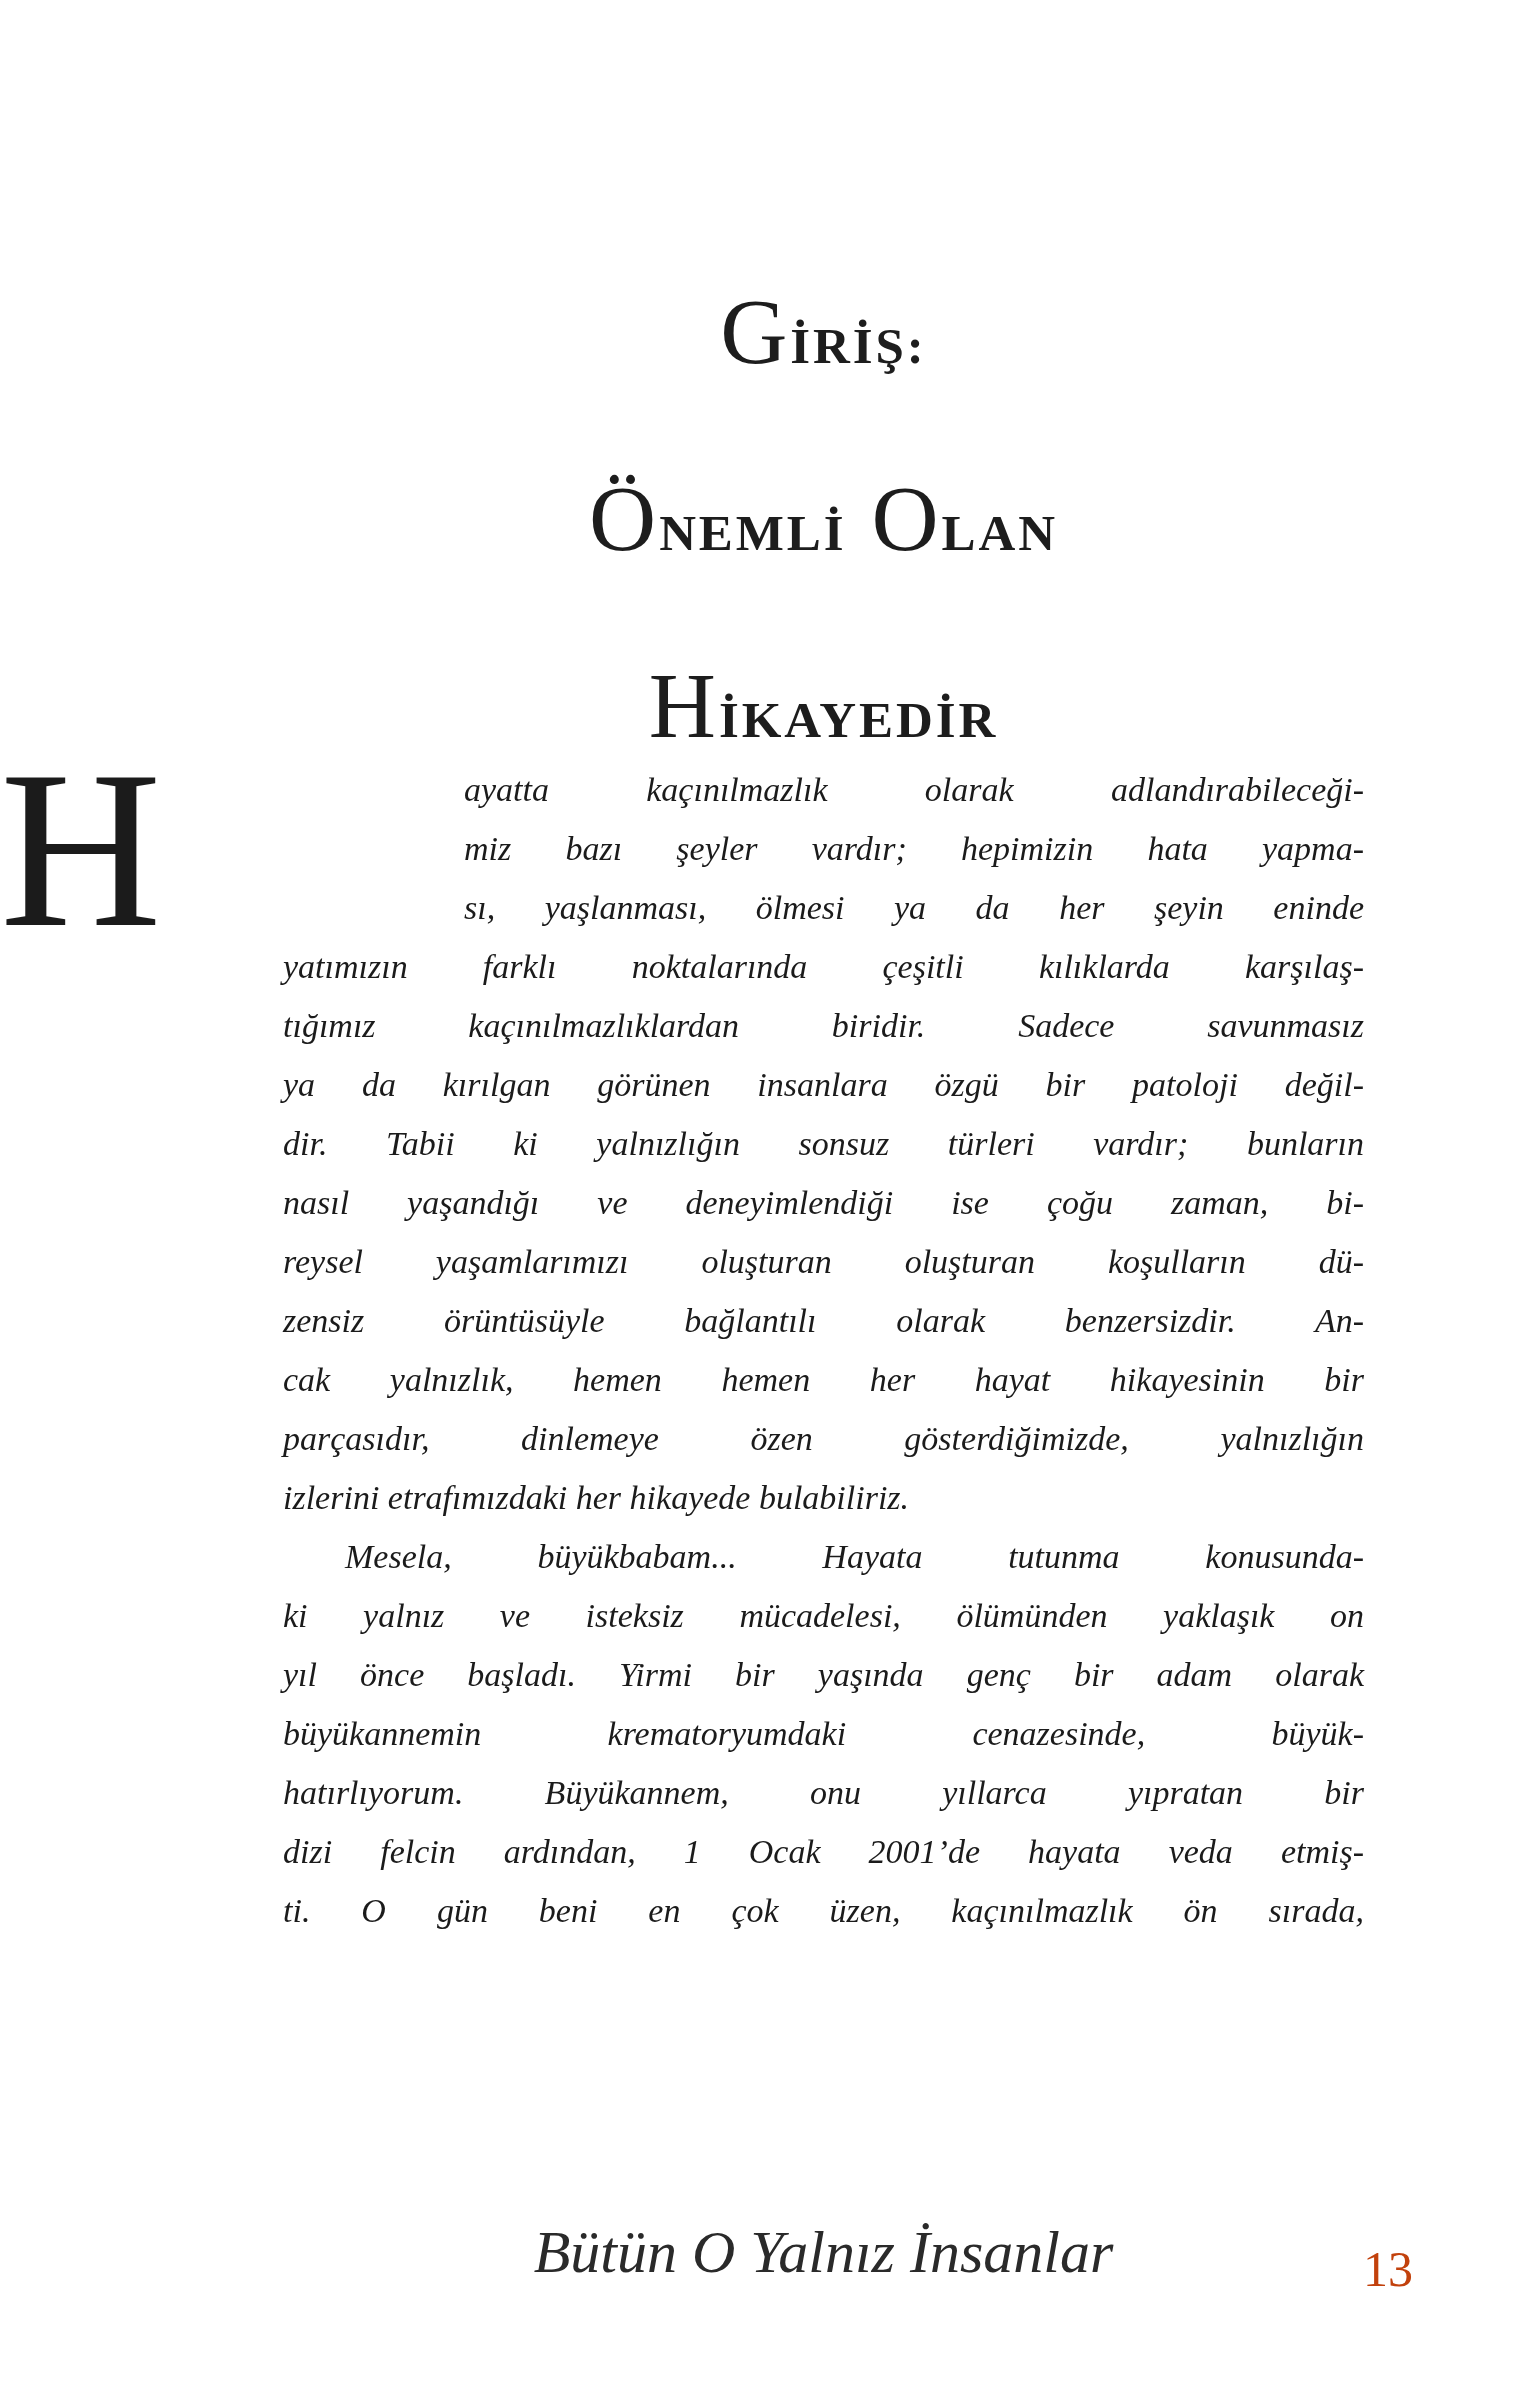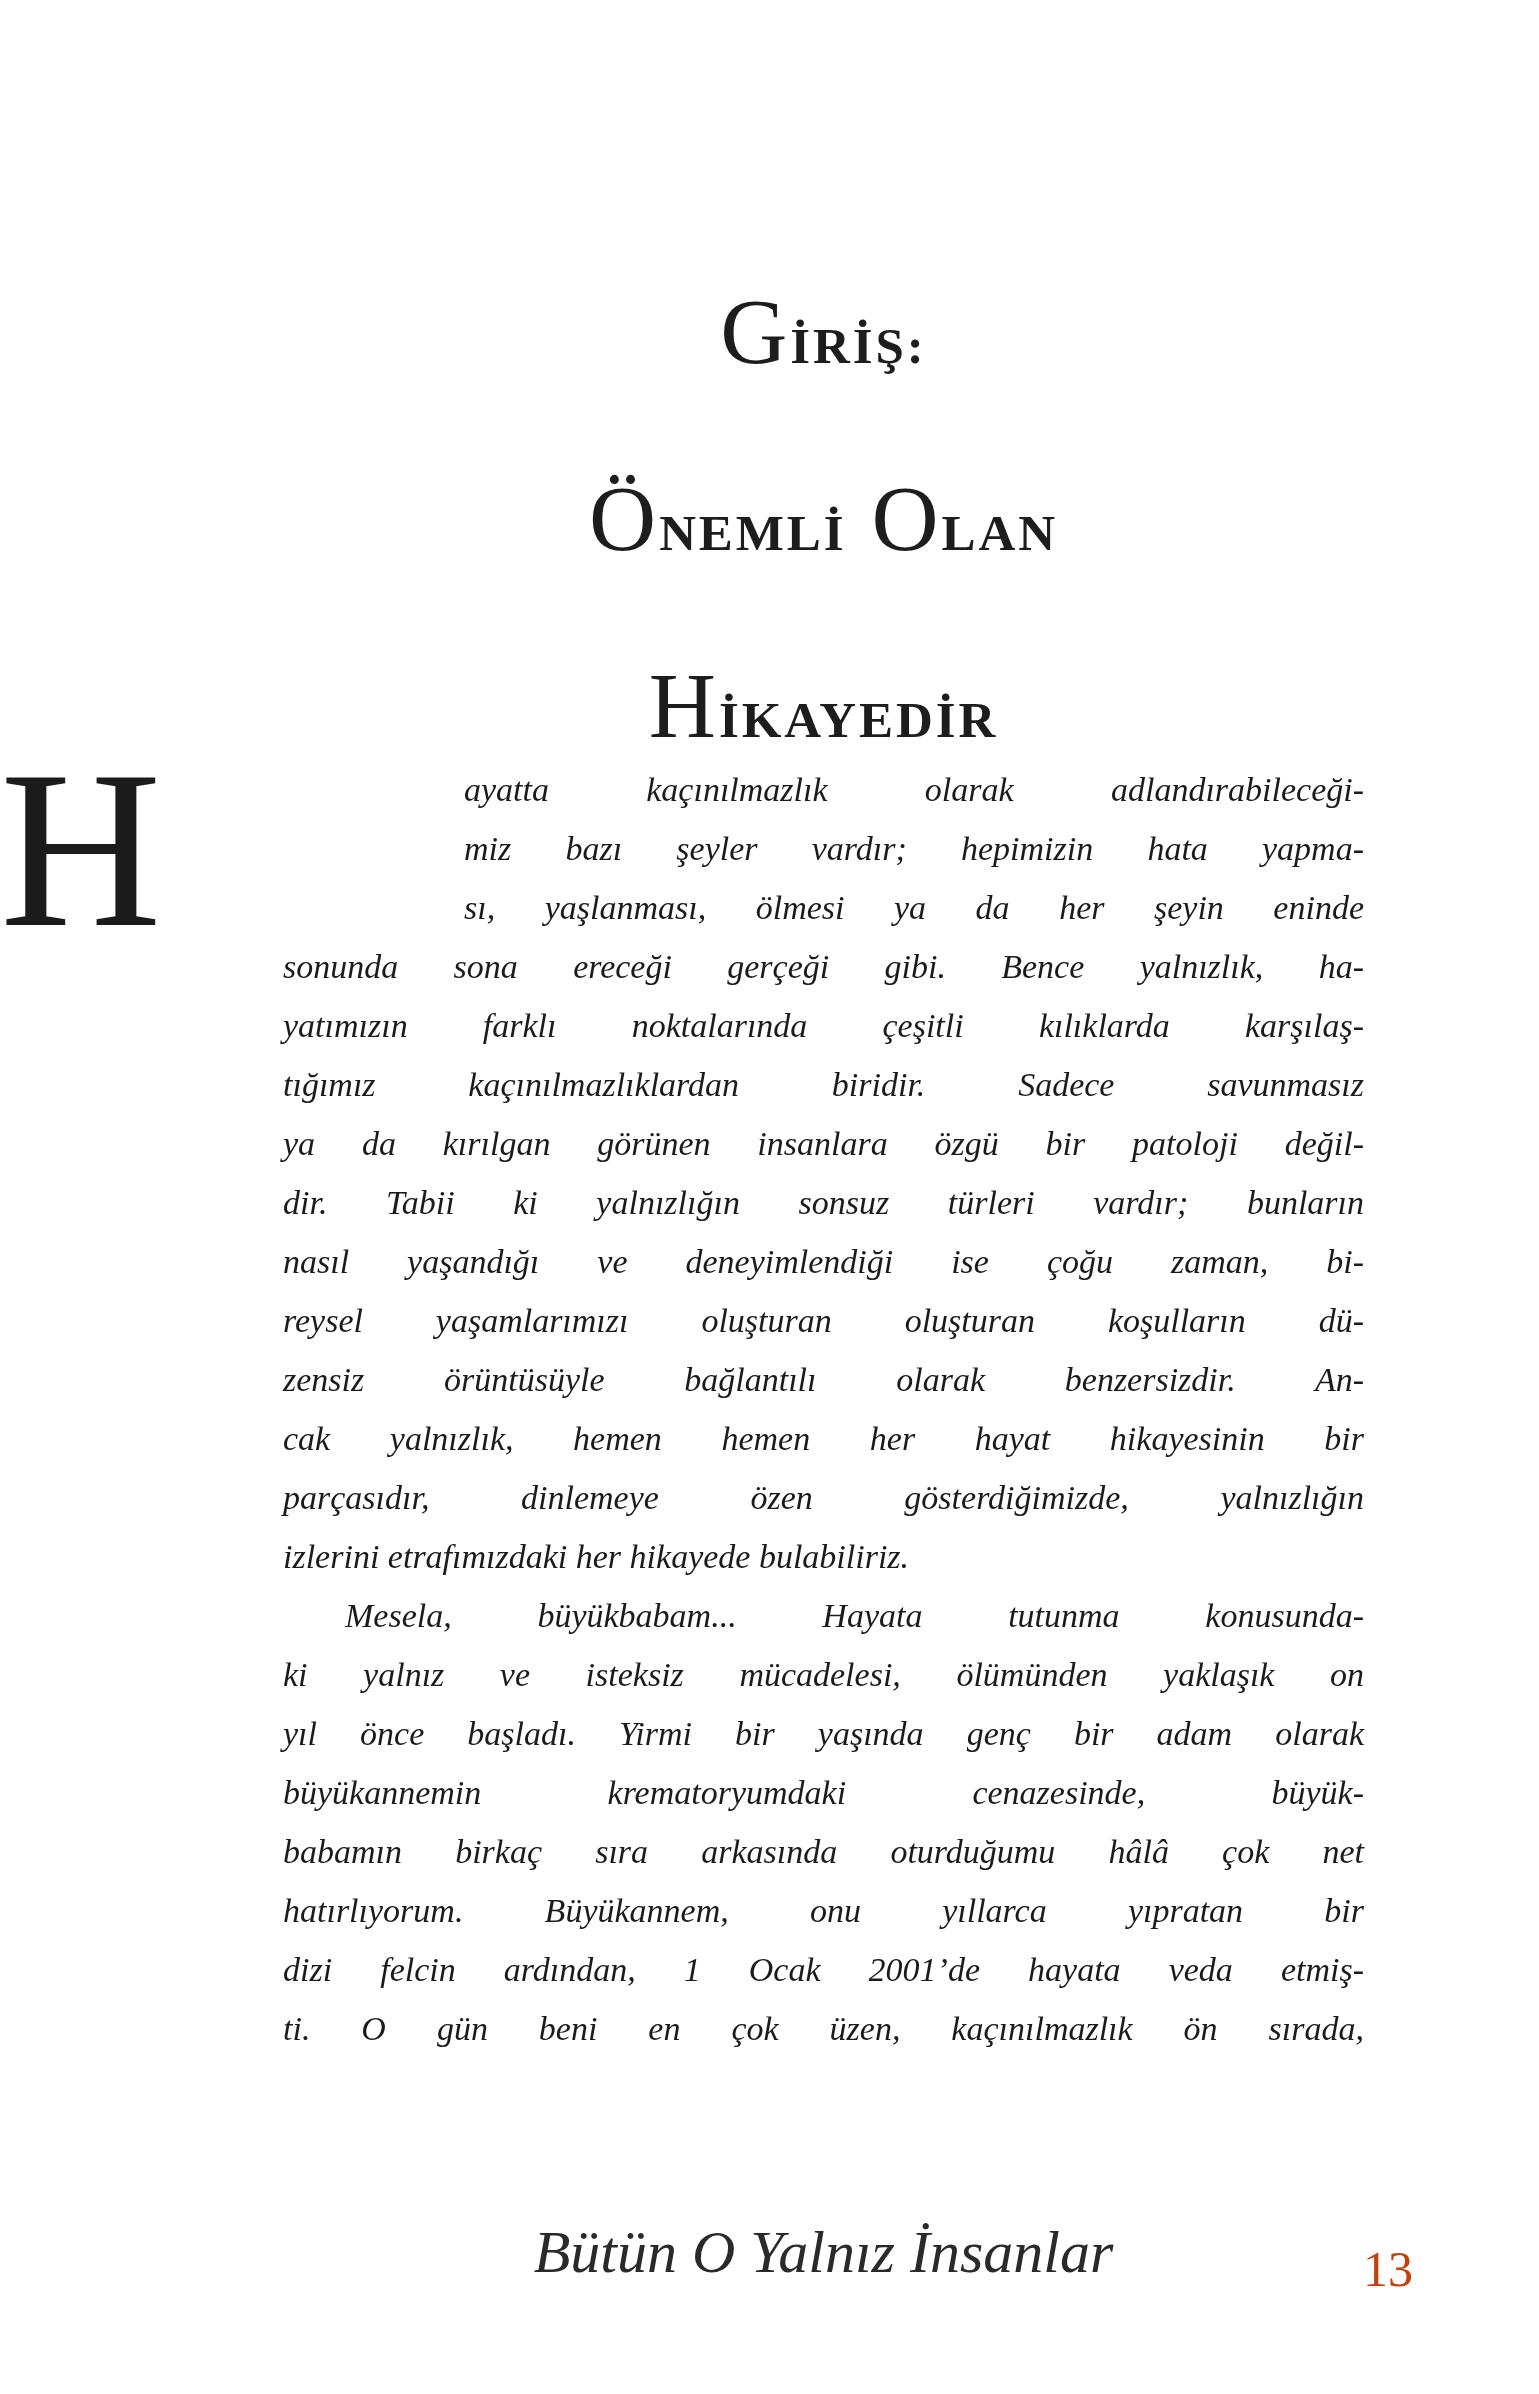--- a/index.html
+++ b/index.html
@@ -76,36 +76,34 @@
     <div class="title-line"><span class="cap-big">Ö</span><span class="cap-small">NEMLİ</span><span class="title-word-gap"></span><span class="cap-big">O</span><span class="cap-small">LAN</span></div>
     <div class="title-line"><span class="cap-big">H</span><span class="cap-small">İKAYEDİR</span></div>
   </div>
 
   <div class="drop-cap">H</div>
 
   <div class="body-block">
     <div class="bline after-drop">ayatta kaçınılmazlık olarak adlandırabileceği-</div>
     <div class="bline after-drop">miz bazı şeyler vardır; hepimizin hata yapma-</div>
     <div class="bline after-drop">sı, yaşlanması, ölmesi ya da her şeyin eninde</div>
-    <div class="bline">sonunda sona ereceği gerçeği gibi. Bence yalnızlık, ha-</div>
     <div class="bline">yatımızın farklı noktalarında çeşitli kılıklarda karşılaş-</div>
     <div class="bline">tığımız kaçınılmazlıklardan biridir. Sadece savunmasız</div>
     <div class="bline">ya da kırılgan görünen insanlara özgü bir patoloji değil-</div>
     <div class="bline">dir. Tabii ki yalnızlığın sonsuz türleri vardır; bunların</div>
     <div class="bline">nasıl yaşandığı ve deneyimlendiği ise çoğu zaman, bi-</div>
     <div class="bline">reysel yaşamlarımızı oluşturan oluşturan koşulların dü-</div>
     <div class="bline">zensiz örüntüsüyle bağlantılı olarak benzersizdir. An-</div>
     <div class="bline">cak yalnızlık, hemen hemen her hayat hikayesinin bir</div>
     <div class="bline">parçasıdır, dinlemeye özen gösterdiğimizde, yalnızlığın</div>
     <div class="bline natural">izlerini etrafımızdaki her hikayede bulabiliriz.</div>
     <div class="bline indent">Mesela, büyükbabam... Hayata tutunma konusunda-</div>
     <div class="bline">ki yalnız ve isteksiz mücadelesi, ölümünden yaklaşık on</div>
     <div class="bline">yıl önce başladı. Yirmi bir yaşında genç bir adam olarak</div>
     <div class="bline">büyükannemin krematoryumdaki cenazesinde, büyük-</div>
-    <div class="bline">babamın birkaç sıra arkasında oturduğumu hâlâ çok net</div>
     <div class="bline">hatırlıyorum. Büyükannem, onu yıllarca yıpratan bir</div>
     <div class="bline">dizi felcin ardından, 1 Ocak 2001’de hayata veda etmiş-</div>
     <div class="bline">ti. O gün beni en çok üzen, kaçınılmazlık ön sırada,</div>
   </div>
 
   <div class="running-title">Bütün O Yalnız İnsanlar</div>
   <div class="page-number">13</div>
 
 </div>
 

